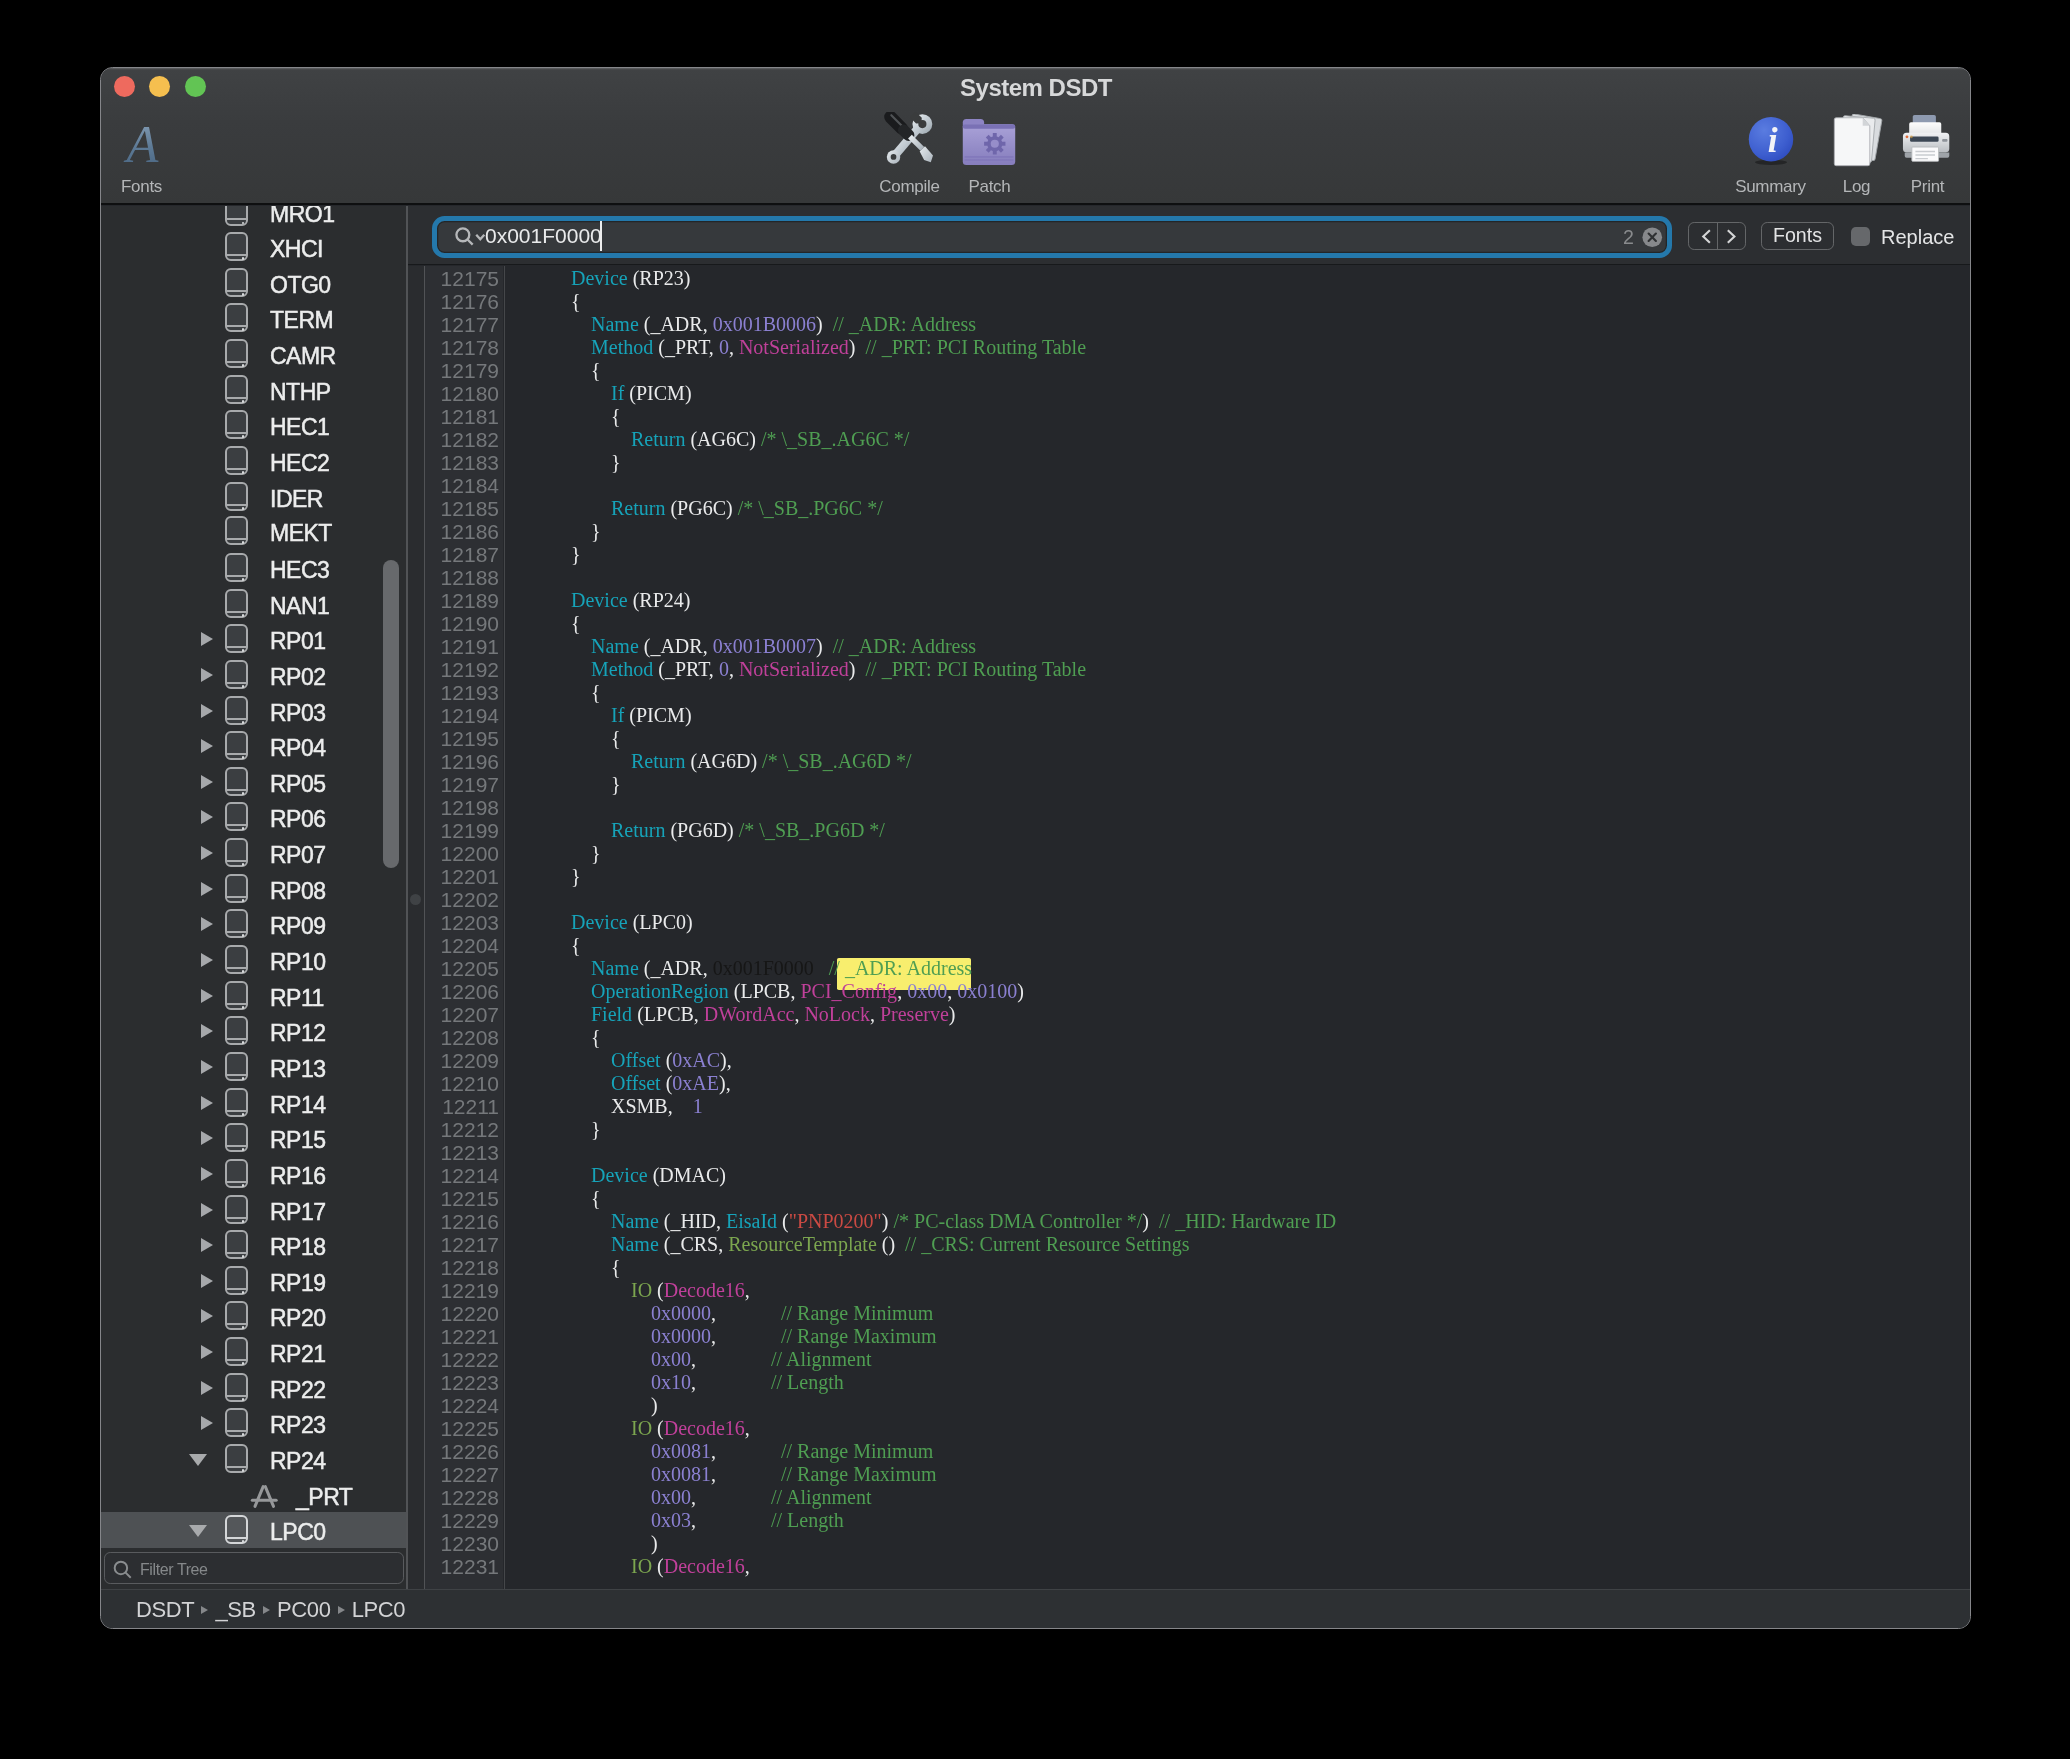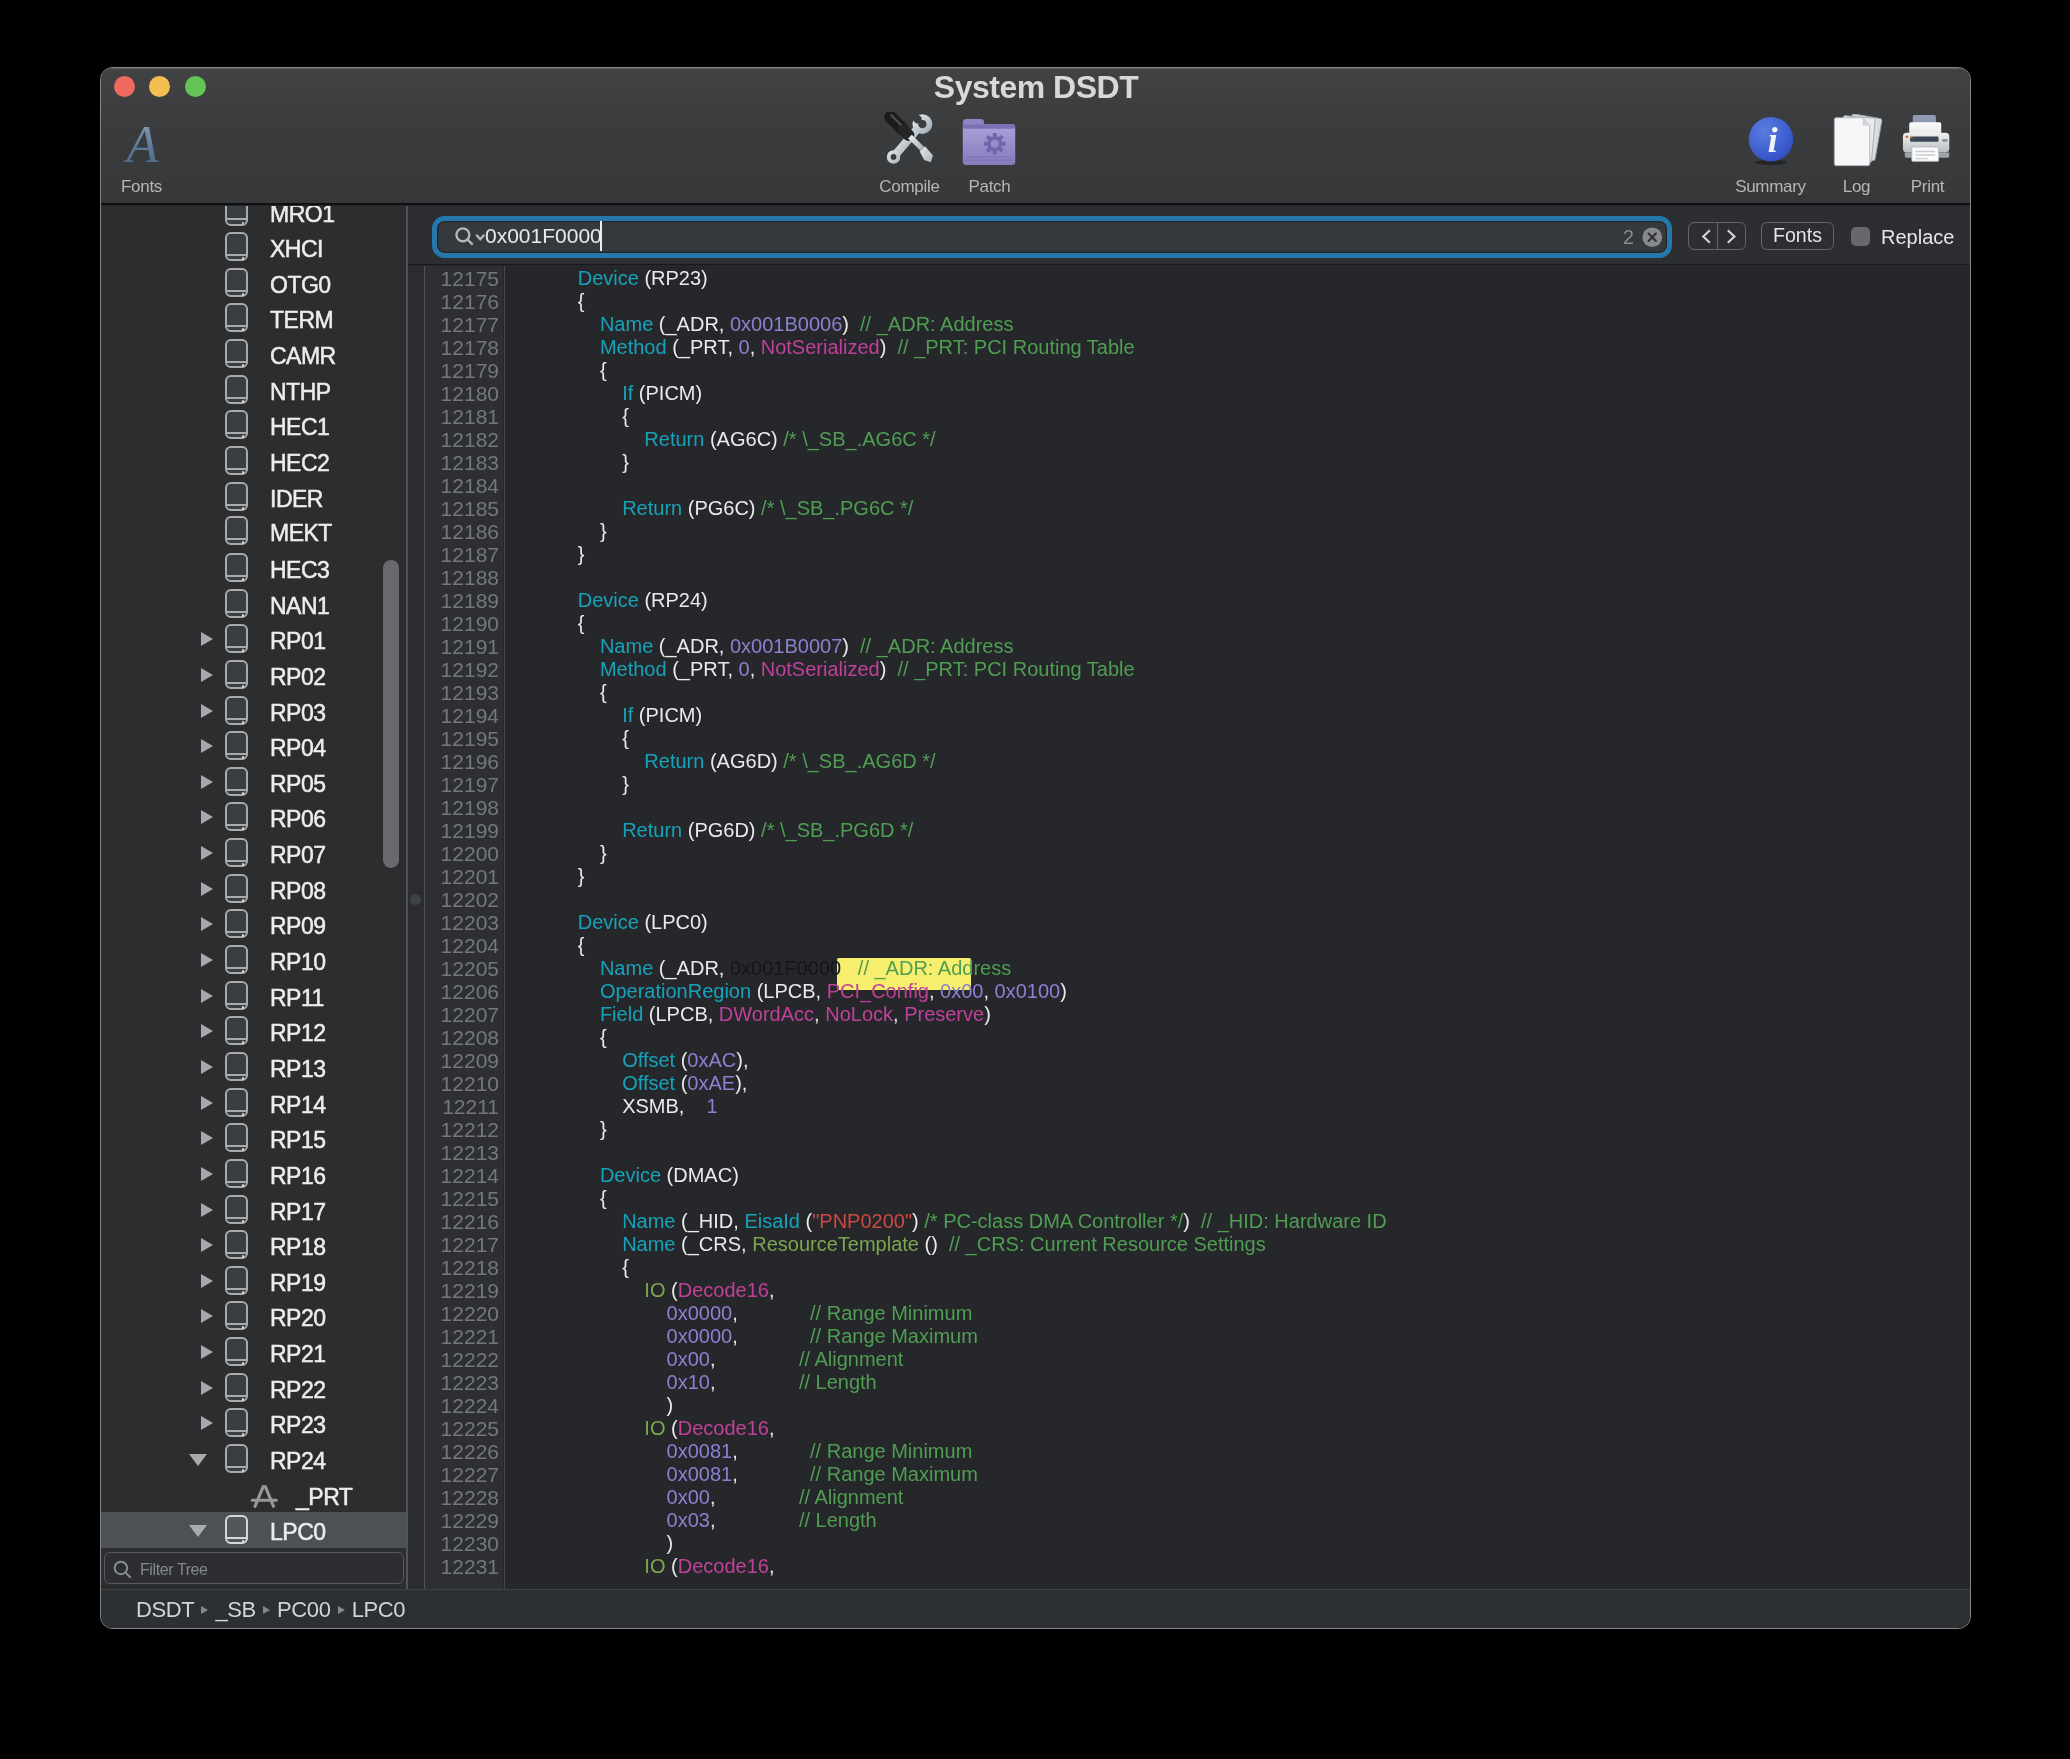--- a/index.html
+++ b/index.html
@@ -6,21 +6,21 @@
 body { font-family:"Liberation Sans", sans-serif; -webkit-font-smoothing:antialiased; }
 #win { will-change:transform; }
 .abs { position:absolute; }
 #win { position:absolute; left:100px; top:67px; width:1871px; height:1562px; border-radius:12.5px;
   background:#25272b; overflow:hidden; border:1.3px solid #85868a; }
 #titlebar { position:absolute; left:0; top:0; width:1870px; height:135px;
   background:linear-gradient(#404244 0%, #3a3c3e 40%, #363839 100%);
   box-shadow: inset 0 1.3px 0 rgba(255,255,255,0.13); }
 #tbline { position:absolute; left:0; top:135px; width:1870px; height:2.2px; background:#0e0f10; }
 .light { position:absolute; top:7.6px; width:21.4px; height:21.4px; border-radius:50%; }
-#title { position:absolute; top:4.5px; left:0; width:1870px; text-align:center; font-size:32px; line-height:29px;
+#title { position:absolute; top:4.5px; left:0; width:1870px; text-align:center; font-size:24px; line-height:29px;
   font-weight:600; color:#d7d8d9; letter-spacing:-0.5px; }
 .tblabel { position:absolute; top:107px; width:143px; text-align:center; font-size:17px; line-height:23px; color:#b4b6b8; letter-spacing:-0.3px; }
 #sidebar { position:absolute; left:0; top:138px; width:305px; height:1383px; background:#2b2d2f; overflow:hidden; }
 .trow { position:absolute; left:0; width:305px; height:36px;text-align:right; }
 .trow.sel { background:#4e5154; }
 .tri-r { position:absolute; left:100px; top:10.7px; width:0; height:0;
   border-left:12.5px solid #a6a8ab; border-top:7.6px solid transparent; border-bottom:7.6px solid transparent; }
 .tri-d { position:absolute; left:88px; top:12.5px; width:0; height:0;
   border-top:12.5px solid #a8aaac; border-left:9px solid transparent; border-right:9px solid transparent; }
 .devicon { position:absolute; left:124px; top:3.1px; width:23px; height:29px;
@@ -51,21 +51,21 @@
 #repcheck { position:absolute; left:1750px; top:159px; width:18.7px; height:18.7px; border-radius:4.9px; background:#66686b; }
 #replabel { position:absolute; left:1780px; top:158px; font-size:20px; color:#e4e5e6; }
 #markgut { position:absolute; left:307px; top:198px; width:16.5px; height:1323px; background:#2a2c2f; }
 #markline { position:absolute; left:323px; top:198px; width:1.3px; height:1323px; background:#515356; }
 #numgut { position:absolute; left:324px; top:198px; width:78px; height:1323px; background:#2d2f33; }
 #numsep { position:absolute; left:403px; top:198px; width:1.3px; height:1323px; background:#45474a; }
 #dot { position:absolute; left:309px; top:826px; width:11.2px; height:11.2px; border-radius:50%; background:#3f4245; }
 #nums { position:absolute; left:324px; top:199px; width:74px; text-align:right; font-size:21px;
   line-height:23px; color:#75787b; }
 #ymark { position:absolute; left:736px; top:890px; width:134px; height:32px; background:#f8ee6e; border-radius:1.8px; }
-#code { position:absolute; left:410px; top:199px; font-family:Liberation Sans, sans-serif;
+#code { position:absolute; left:410px; top:199px; font-family:Liberation Serif, serif;
   font-size:20px; line-height:23px; color:#e9eaeb; white-space:pre; }
 #code .k { color:#16a3b9; }
 #code .n { color:#8b80d1; }
 #code .m { color:#c0409a; }
 #code .c { color:#4f9e52; }
 #code .g { color:#7ca64f; }
 #code .s { color:#cb4a43; }
 #code .y { color:#161616; }
 #bottombar { position:absolute; left:0; top:1521px; width:1870px; height:40px; background:#2d3033;
   border-top:1.3px solid #3f4245; }

